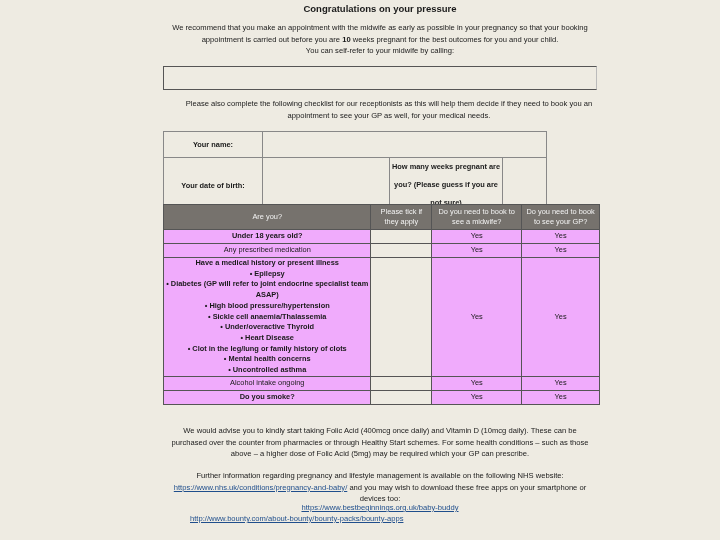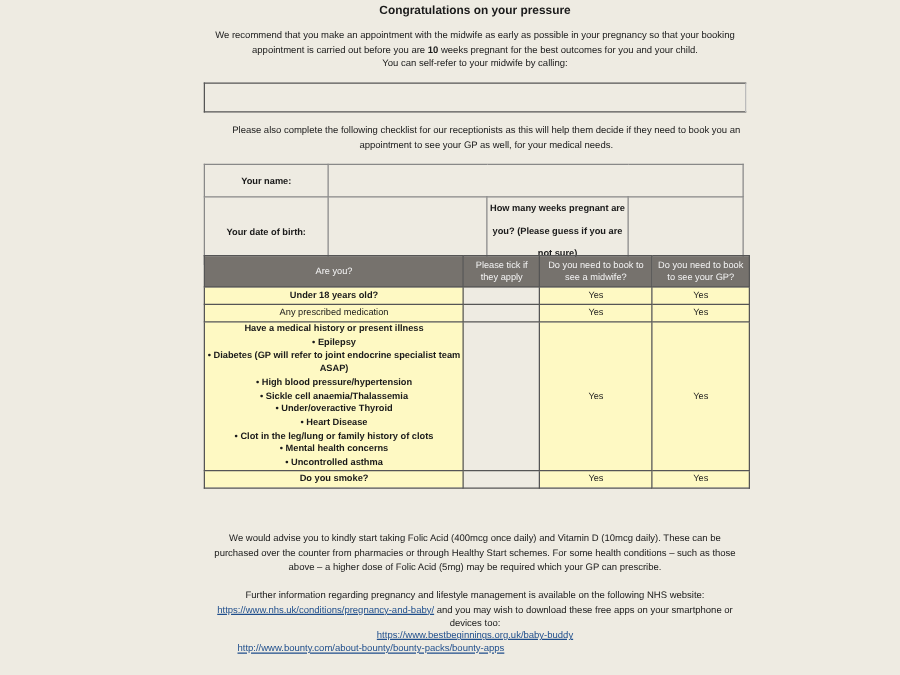--- a/index.html
+++ b/index.html
@@ -18,40 +18,40 @@
   .para {
     position: absolute; text-align: center; font-size: 7.6px; line-height: 11.5px;
   }
   .p1 { left: 165px; top: 22px; width: 430px; }
   .phonebox {
     position: absolute; left: 163px; top: 66px; width: 432px; height: 22px;
     border: 1px solid #555; border-right-color: #bbb; background: #eeebe2;
   }
   .p2 { left: 174px; top: 98px; width: 430px; }
   .info-table {
-    position: absolute; left: 163px; top: 131px; width: 432px;
+    position: absolute; left: 163px; top: 131px; width: 384px;
     border-collapse: collapse; font-size: 7.4px; font-weight: bold;
   }
   .info-table td {
     border: 1px solid #888; text-align: center; vertical-align: middle; padding: 0;
   }
   .info-table tr.r1 td { height: 25px; }
   .info-table tr.r2 td { height: 32px; }
   .info-table td.edge-b { border-bottom: none; }
   .check-table {
     position: absolute; left: 163px; top: 204px; width: 437px;
     border-collapse: collapse; font-size: 7.4px;
   }
   .check-table th, .check-table td {
     border: 1px solid #555; text-align: center; vertical-align: middle; padding: 0 2px;
   }
   .check-table th {
     background: #76726d; color: #f4f4f4; font-weight: normal; height: 24px; line-height: 10px;
   }
-  .check-table td { background: #fef9c3; line-height: 10.7px; height: 13px; }
+  .check-table td { background: #f0abfc; line-height: 10.7px; height: 13px; }
   .check-table td.tick { background: #eeebe2; }
   .check-table td.cond { font-weight: bold; }
   .check-table td.cond.normal { font-weight: normal; }
   .c1 { width: 240px; } .c2 { width: 66px; } .c3 { width: 102px; } .c4 { width: 90px; }
   .p3 { left: 165px; top: 425px; width: 430px; }
   .p4 { left: 165px; top: 470px; width: 430px; }
   .link { color: #1f4e8c; text-decoration: underline; cursor: pointer; }
   .link-row { position: absolute; font-size: 7.6px; }
   .l3 { left: 165px; top: 503px; width: 430px; text-align: center; }
   .l4 { left: 166px; top: 514px; margin-left: 24px; }
@@ -120,20 +120,26 @@
           <div>• Heart Disease</div>
           <div>• Clot in the leg/lung or family history of clots</div>
           <div>• Mental health concerns</div>
           <div>• Uncontrolled asthma</div>
         </td>
         <td class="tick"></td>
         <td>Yes</td>
         <td>Yes</td>
       </tr>
       <tr>
+        <td class="cond normal">Alcohol intake ongoing</td>
+        <td class="tick"></td>
+        <td>Yes</td>
+        <td>Yes</td>
+      </tr>
+      <tr>
         <td class="cond">Do you smoke?</td>
         <td class="tick"></td>
         <td>Yes</td>
         <td>Yes</td>
       </tr>
     </tbody>
   </table>
 
   <div class="para p3">We would advise you to kindly start taking Folic Acid (400mcg once daily) and Vitamin D (10mcg daily). These can be purchased over the counter from pharmacies or through Healthy Start schemes. For some health conditions – such as those above – a higher dose of Folic Acid (5mg) may be required which your GP can prescribe.</div>
 

